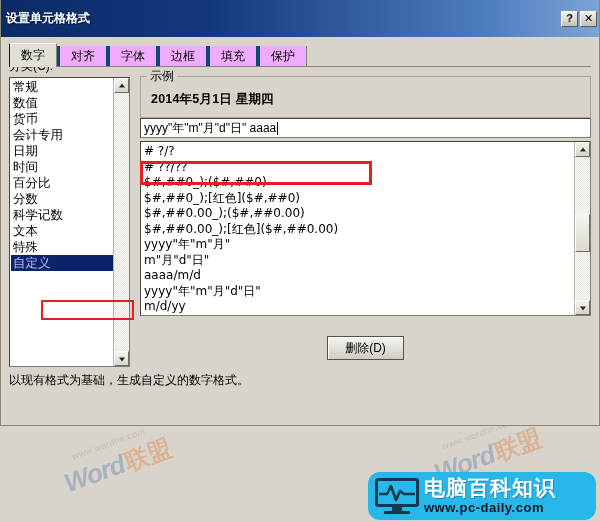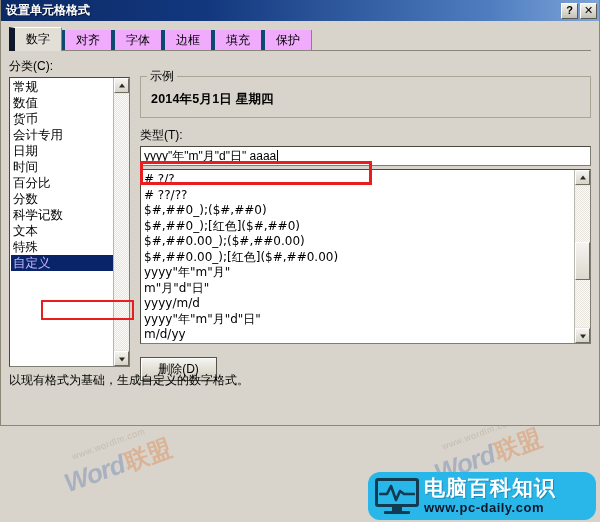--- a/index.html
+++ b/index.html
@@ -54,21 +54,21 @@
   .dialog {
     position: absolute;
     left: 0; top: 0;
     width: 600px; height: 426px;
     background: #d8d4cb;
     border: 1px solid #8b8878;
     border-top: none;
     z-index: 10;
   }
   .titlebar {
-    height: 21px;
+    height: 37px;
     background: linear-gradient(to right, #0b2a66 0%, #13387f 35%, #4f7ec0 82%, #7ea4d8 100%);
     display: flex;
     align-items: center;
     padding: 0 2px 0 5px;
     position: relative;
     justify-content: space-between;
   }
   .titlebar-text {
     color: #fff;
     font-weight: bold;
@@ -108,21 +108,21 @@
     border-right: 1px solid #88857a;
     margin-right: -1px;
     cursor: pointer;
     color: #000;
   }
   .tab.active {
     height: 24px;
     line-height: 23px;
     background: #e2dfd7;
     border-top: 1px solid #fdfdfc;
-    border-left: 6px solid #0f172a;
+    border-left: 1px solid #0f172a;
     border-right: 1px solid #88857a;
     font-weight: normal;
     position: relative;
     z-index: 3;
   }
   .tab-underline {
     position: absolute;
     left: 0; right: 0; bottom: 0;
     height: 1px;
     background: #88857a;
@@ -293,23 +293,23 @@
   .fmt-item {
     font-size: 12px;
     line-height: 15.5px;
     height: 15.5px;
     white-space: nowrap;
     cursor: pointer;
     font-family: "DejaVu Sans", sans-serif;
   }
 
   .btn-row {
-    margin-top: 13px;
+    margin-top: 20px;
     display: flex;
-    justify-content: flex-start;
+    justify-content: center;
   }
   .btn {
     min-width: 77px;
     height: 24px;
     background: linear-gradient(to bottom, #f6f5f1 0%, #e3e0d7 50%, #cfccc1 100%);
     border: 1px solid #54524a;
     font-size: 12px;
     line-height: 22px;
     text-align: center;
     cursor: pointer;
@@ -455,38 +455,37 @@
       </div>
     </div>
 
     <div class="right-pane">
 
       <fieldset class="sample">
         <legend>示例</legend>
         <div class="sample-value">2014年5月1日 星期四</div>
       </fieldset>
 
-      <div class="label type-label">类型(T):</div>
 
       <div class="type-input">
         <span placeholder="">yyyy"年"m"月"d"日" aaaa</span>
           <span class="caret"></span>
       </div>
 
       <div class="listbox fmt-list">
         <div class="fmt-items">
           <div class="fmt-item"># ?/?</div>
           <div class="fmt-item"># ??/??</div>
           <div class="fmt-item">$#,##0_);($#,##0)</div>
           <div class="fmt-item">$#,##0_);[红色]($#,##0)</div>
           <div class="fmt-item">$#,##0.00_);($#,##0.00)</div>
           <div class="fmt-item">$#,##0.00_);[红色]($#,##0.00)</div>
           <div class="fmt-item">yyyy"年"m"月"</div>
           <div class="fmt-item">m"月"d"日"</div>
-          <div class="fmt-item">yyyy/m/d</div>
+          <div class="fmt-item">aaaa/m/d</div>
           <div class="fmt-item">yyyy"年"m"月"d"日"</div>
           <div class="fmt-item">m/d/yy</div>
         </div>
         <div class="vscroll">
           <div class="track"></div>
           <div class="sb-btn up">
               <span class="arr"></span>
             </div>
           <div class="sb-thumb" style="top:72px; height:38px;"></div>
           <div class="sb-btn down">

